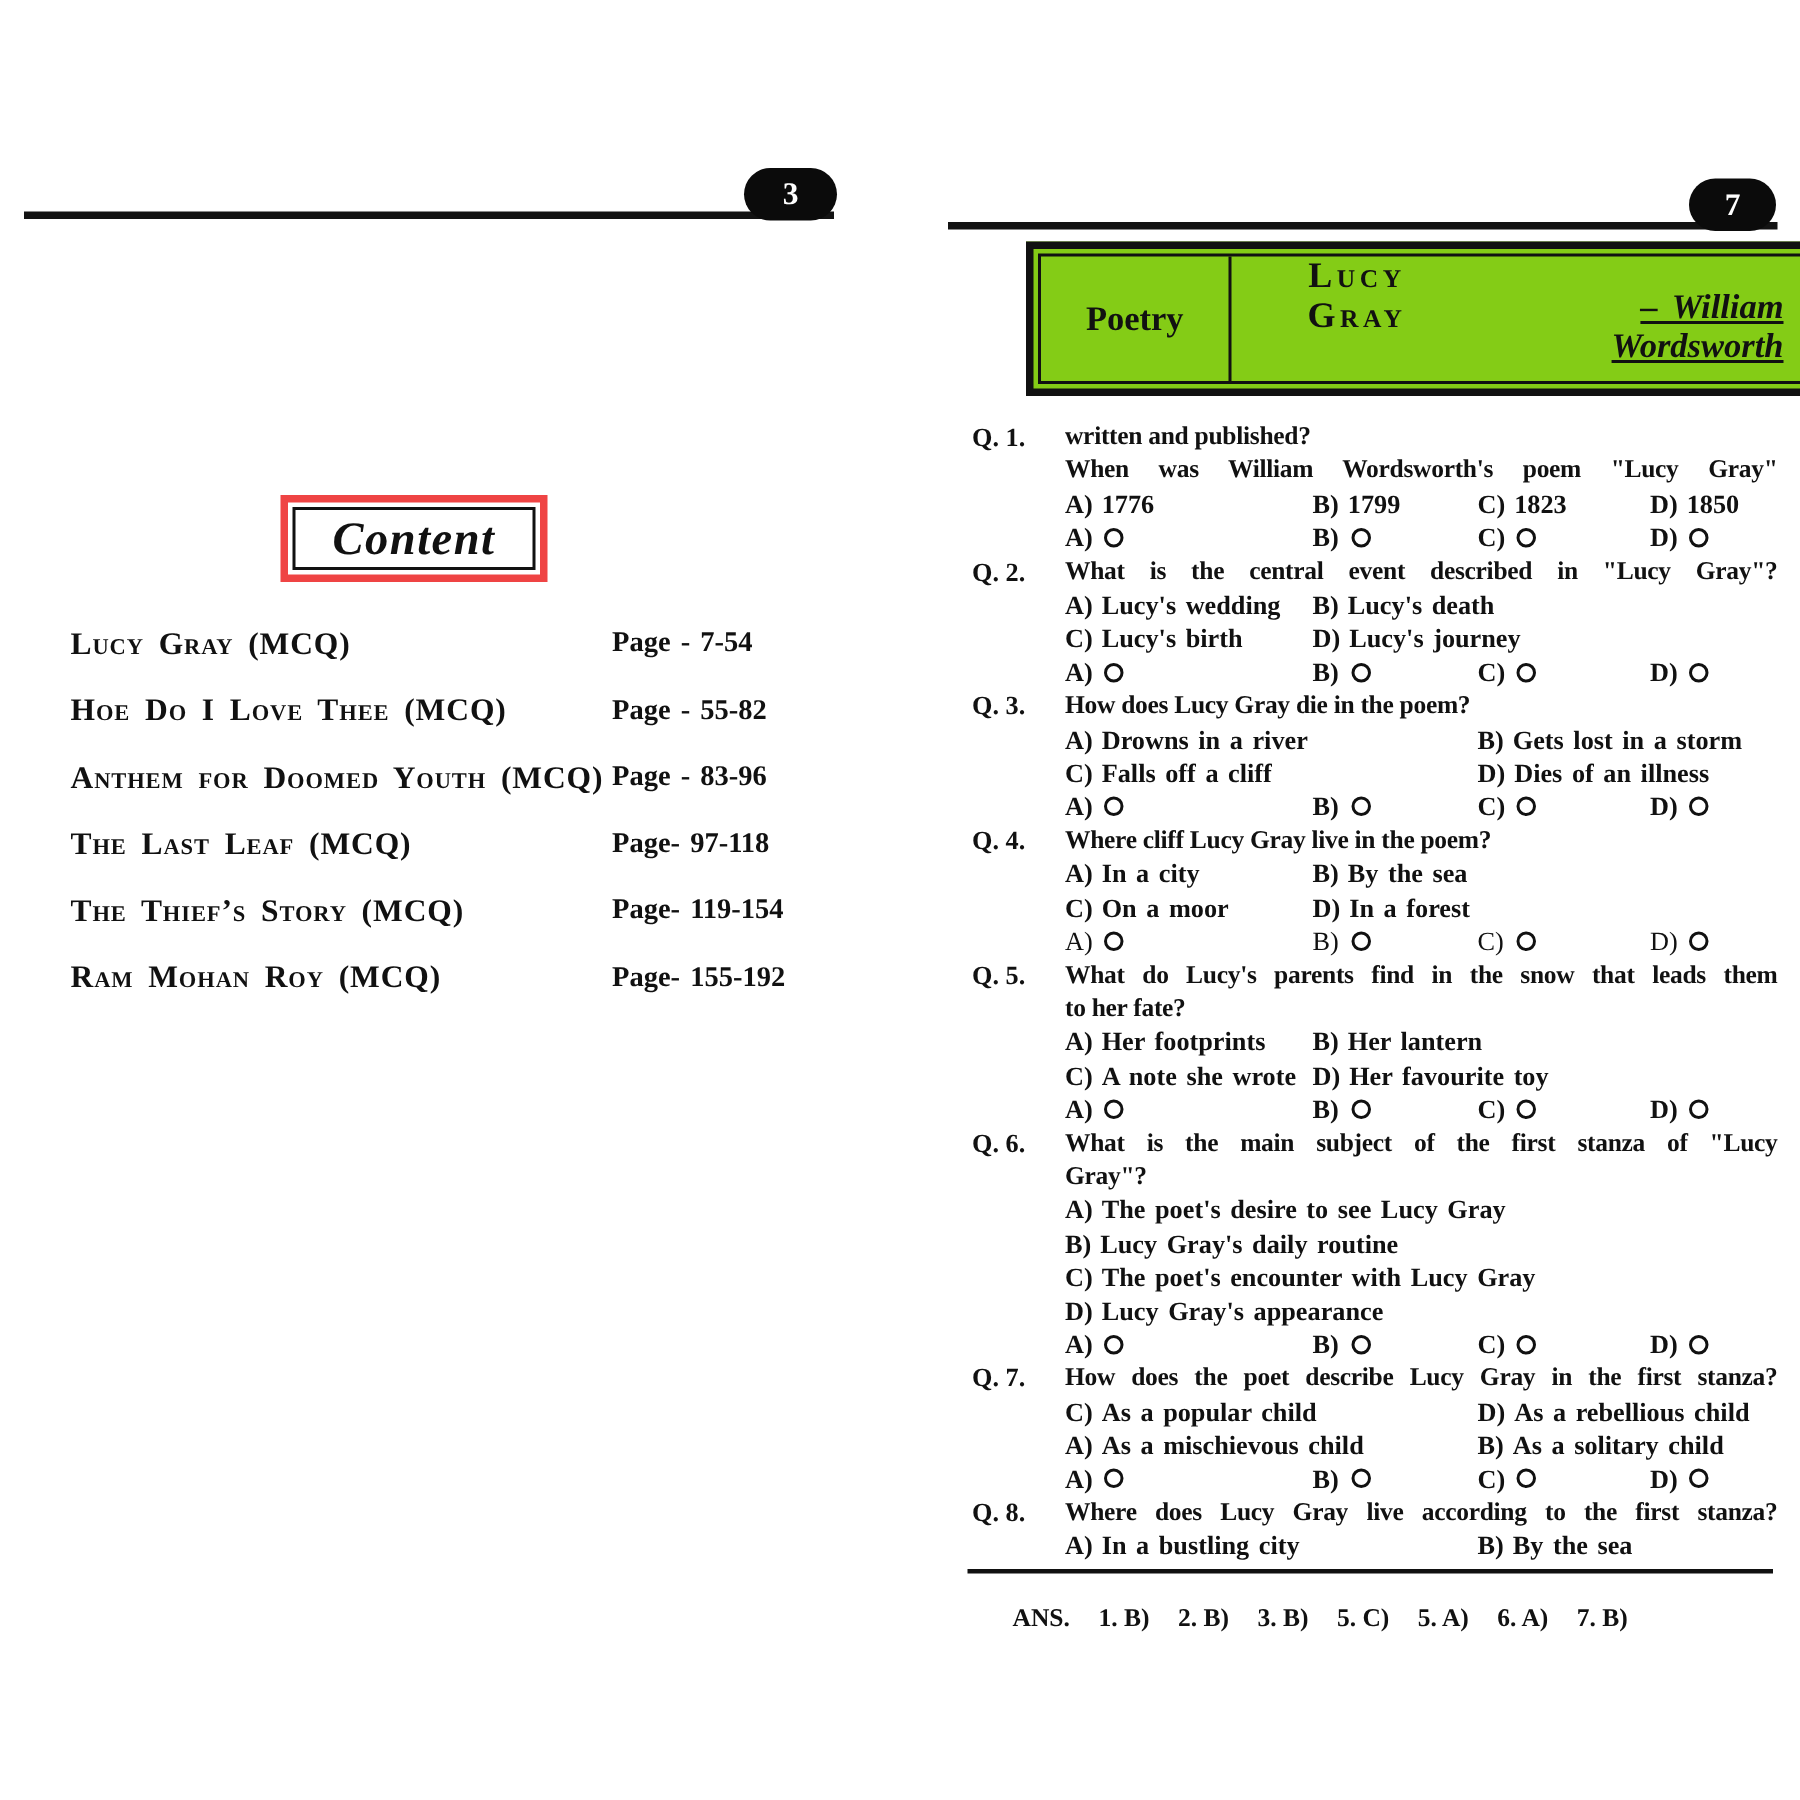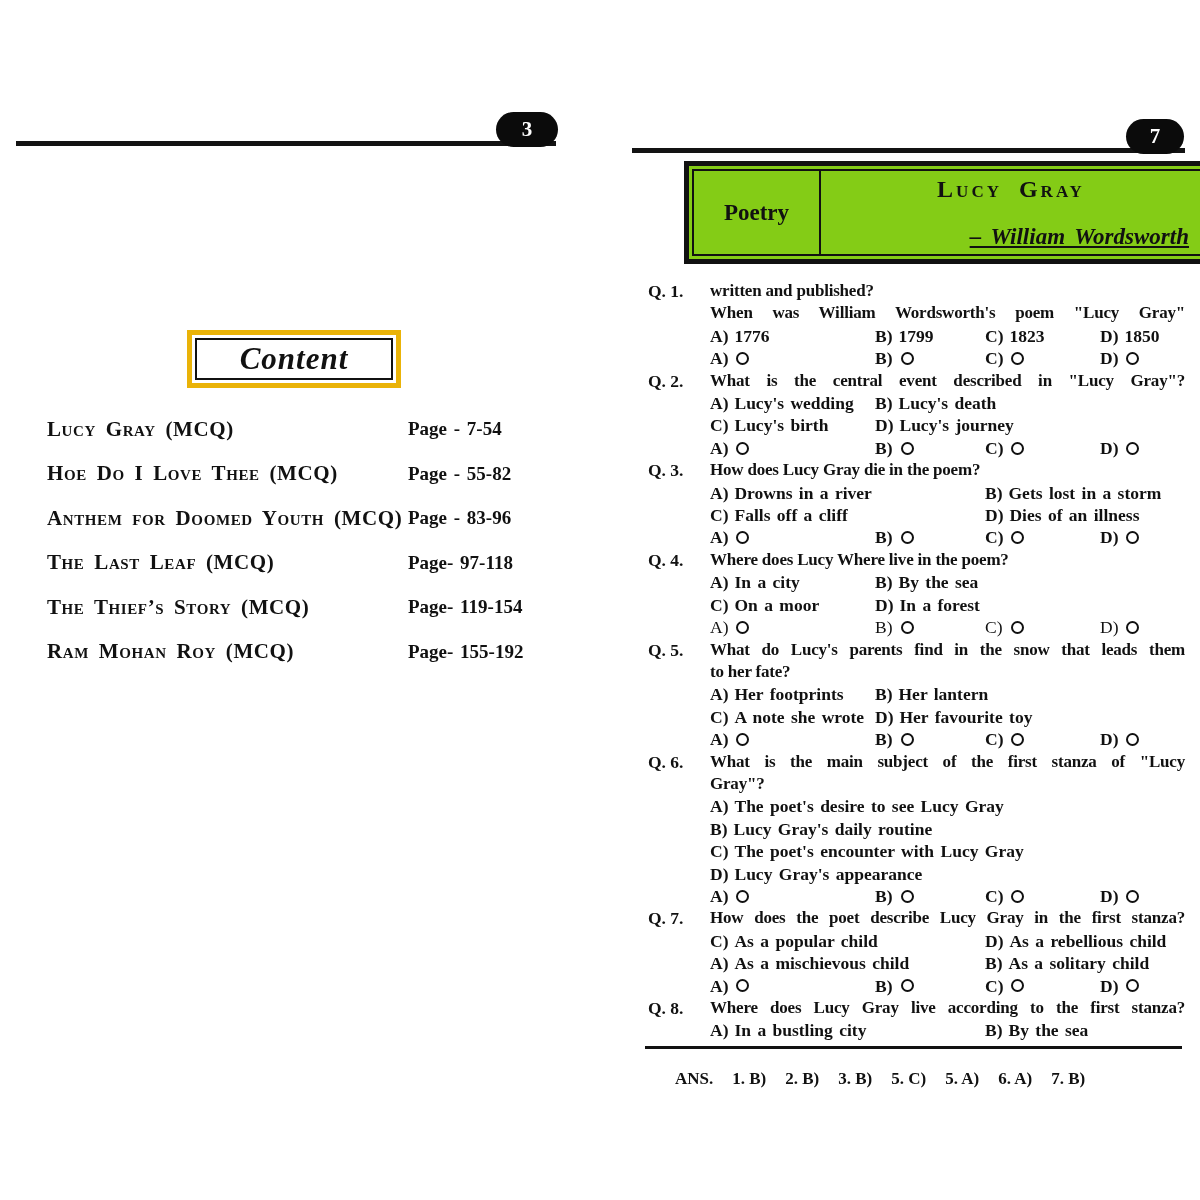--- a/index.html
+++ b/index.html
@@ -13,22 +13,22 @@
   .badge{
     position:absolute;background:#0b0b0b;color:#fff;border-radius:18px;
     display:flex;align-items:center;justify-content:center;
     font-weight:bold;font-size:21px;
   }
   #badge-left{left:496px;top:112px;width:62px;height:35px;}
   #badge-right{left:1126px;top:119px;width:58px;height:35px;}
 
   
   .content-box{
-    position:absolute;left:187px;top:330px;width:214px;height:58px;
-    border:5px solid #eab308;box-sizing:border-box;padding:3px;background:#fff;
+    position:absolute;left:187px;top:330px;width:178px;height:58px;
+    border:5px solid #ef4444;box-sizing:border-box;padding:3px;background:#fff;
   }
   .content-box-inner{
     width:100%;height:100%;border:2px solid #111;box-sizing:border-box;
     display:flex;align-items:center;justify-content:center;
   }
   .content-title{font-style:italic;font-weight:bold;font-size:31px;letter-spacing:1px;}
   .toc{position:absolute;left:47px;top:407px;width:530px;}
   .toc-row{position:relative;height:44.5px;display:flex;align-items:center;white-space:nowrap;}
   .toc-title{
     font-variant:small-caps;font-weight:bold;font-size:21px;
@@ -37,21 +37,21 @@
   .toc-page{position:absolute;left:361px;font-weight:bold;font-size:19px;word-spacing:2px;}
 
   
   .header-box{
     position:absolute;left:684px;top:161px;width:527px;height:103px;
     border:5px solid #111;box-sizing:border-box;padding:3px;background:#84cc16;
   }
   .header-inner{width:100%;height:100%;border:2px solid #111;box-sizing:border-box;display:flex;}
   .header-cat-cell{width:125px;border-right:2px solid #111;display:flex;align-items:center;justify-content:center;}
   .header-cat{font-weight:bold;font-size:23px;}
-  .header-title-cell{flex:1;display:flex;flex-direction:column;justify-content:center;padding:0 12px;}
+  .header-title-cell{flex:1;display:flex;justify-content:center;padding:0 12px;}
   .poem-title{
     text-align:center;font-variant:small-caps;font-weight:bold;
     font-size:24px;letter-spacing:3px;word-spacing:8px;
   }
   .poem-author{text-align:right;font-style:italic;font-weight:bold;font-size:23px;margin-top:21px;word-spacing:4px;text-decoration:underline;}
 
   
   .questions{position:absolute;left:648px;top:280px;width:537px;}
   .q{display:grid;grid-template-columns:62px 1fr;}
   .q-num,.q-body{font-weight:bold;font-size:17.5px;line-height:22.4px;}
@@ -232,21 +232,21 @@
               <span class="bubble-cell">
                 <span class="bubble-label">D)</span>
                 <span class="bubble"></span>
               </span>
             </div>
           </div>
         </div>
         <div class="q">
           <div class="q-num">Q. 4.</div>
           <div class="q-body">
-            <div class="q-line">Where does Lucy Where live in the poem?</div>
+            <div class="q-line">Where cliff Lucy Gray live in the poem?</div>
             <div class="opt-row pair-narrow">
               <span class="opt-cell"><span class="opt-label">A)</span><span class="opt-text">In a city</span></span>
               <span class="opt-cell"><span class="opt-label">B)</span><span class="opt-text">By the sea</span></span>
             </div>
             <div class="opt-row pair-narrow">
               <span class="opt-cell"><span class="opt-label">C)</span><span class="opt-text">On a moor</span></span>
               <span class="opt-cell"><span class="opt-label">D)</span><span class="opt-text">In a forest</span></span>
             </div>
             <div class="bubble-row light">
               <span class="bubble-cell">

